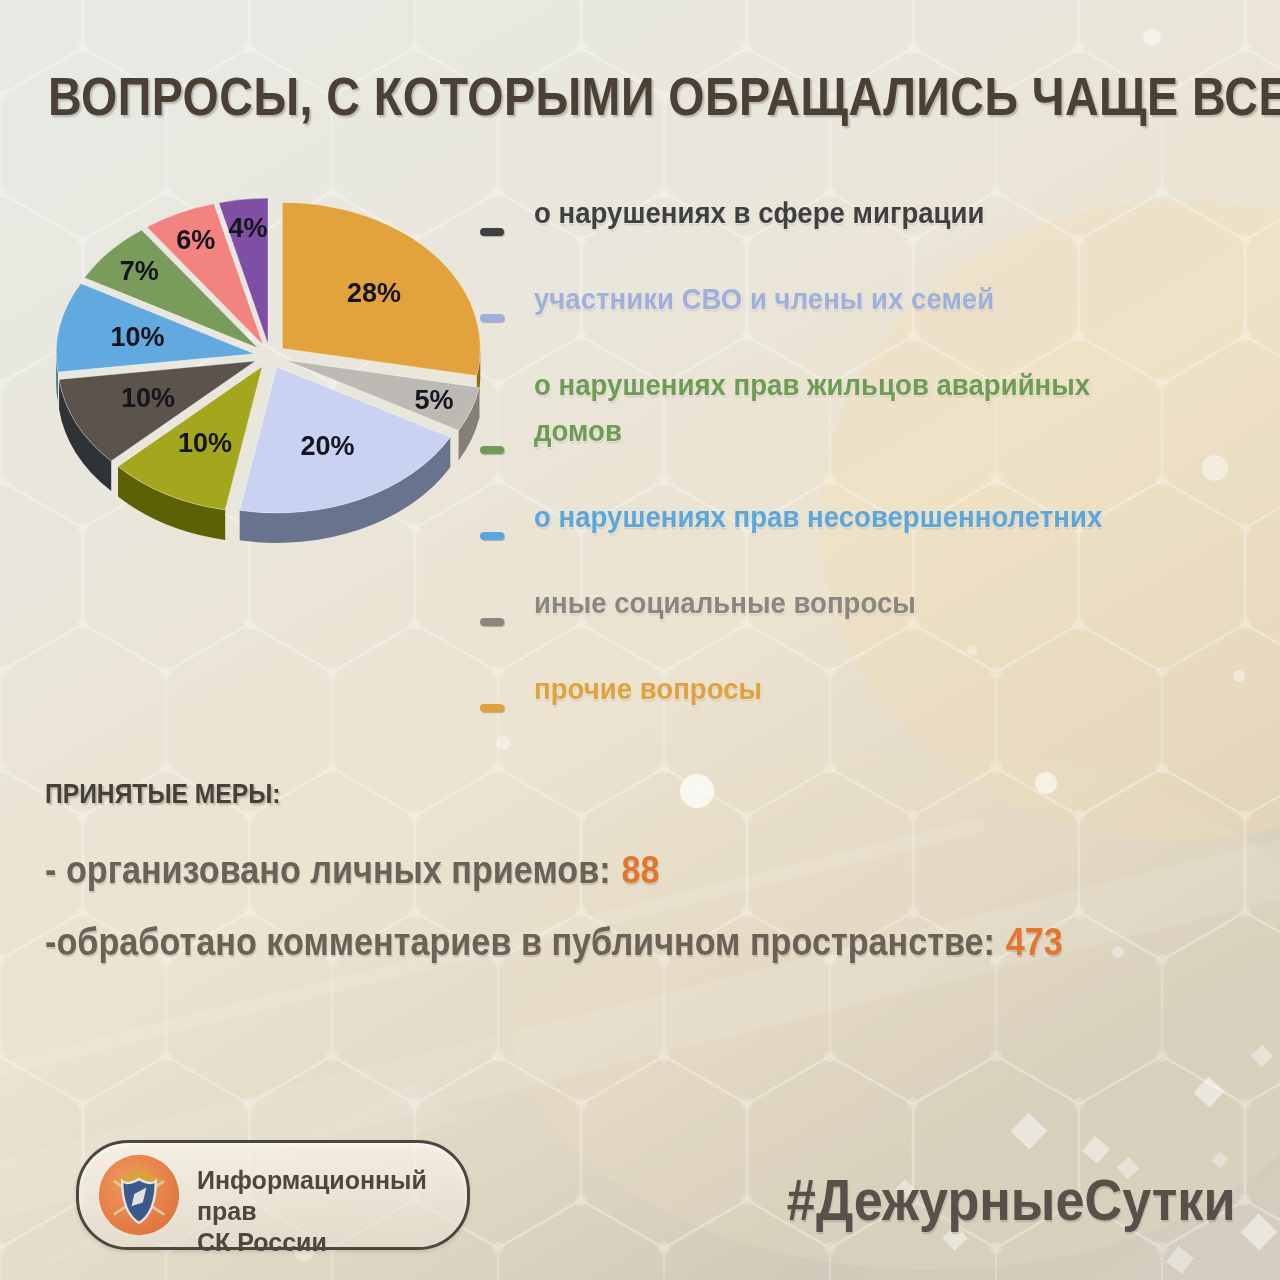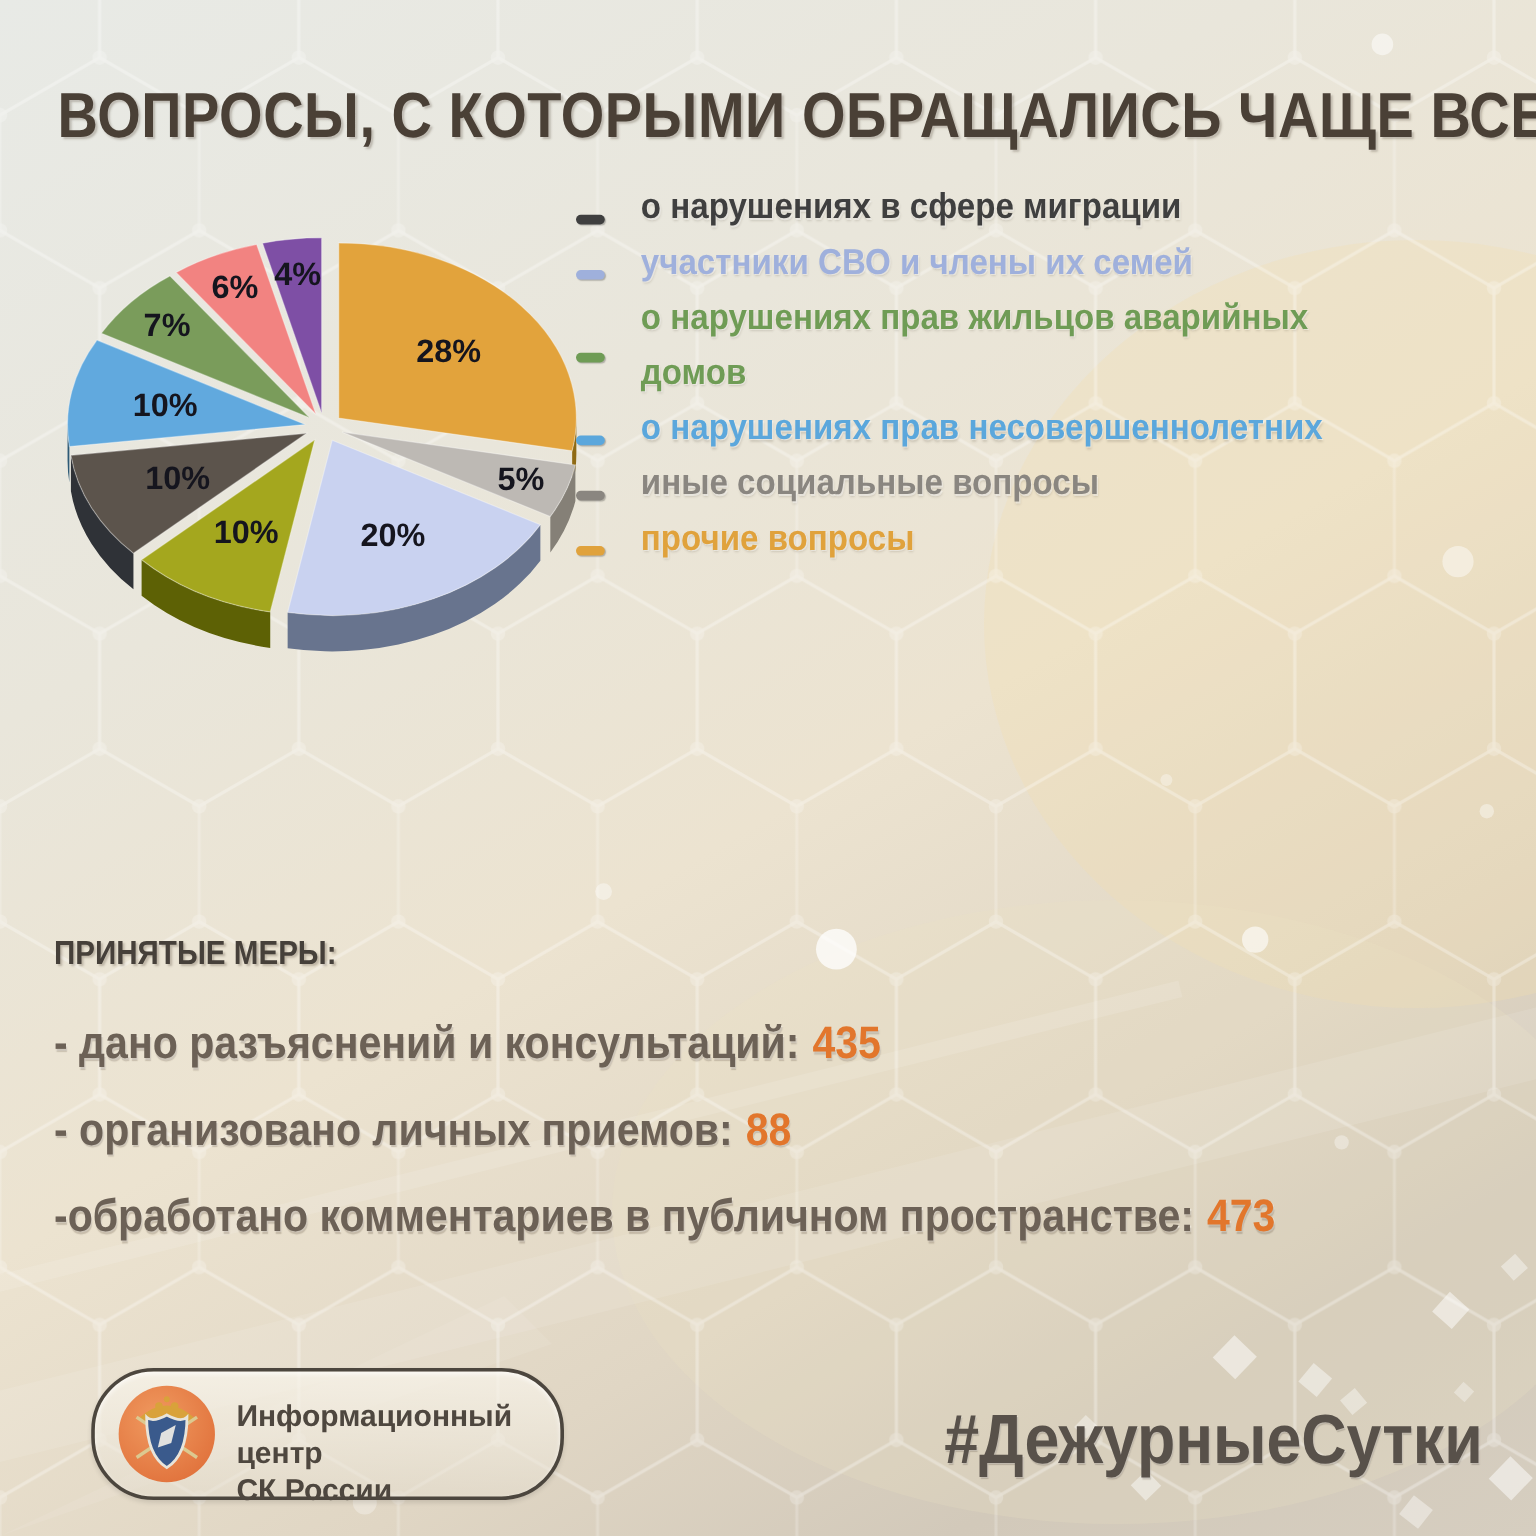--- a/index.html
+++ b/index.html
@@ -14,21 +14,21 @@
   #title{position:absolute;left:48px;top:66px;width:1260px;margin:0;
     font-size:53px;font-weight:700;letter-spacing:.5px;color:#4a4036;white-space:nowrap;
     text-shadow:2px 2px 2px rgba(70,55,40,.30),1px 1px 0 rgba(255,255,255,.35);}
 
   
   #pie-wrap{position:absolute;left:36px;top:192px;width:468px;height:364px;}
   .pie-label{font:700 27px "Liberation Sans","DejaVu Sans",sans-serif;fill:#15151e;}
 
   
   #legend{position:absolute;left:472px;top:150px;width:760px;list-style:none;margin:0;padding:0;}
-  #legend li{display:flex;align-items:center;}
+  #legend li{display:flex;align-items:flex-end;margin-top:40px;}
   .dash{flex:0 0 auto;width:24px;height:8px;border-radius:4px;margin:19px 30px 0 8px;
     box-shadow:1px 1px 1px rgba(0,0,0,.25);}
   .ltext{font-size:30px;font-weight:700;line-height:46px;white-space:pre-line;width:712px;
     transform:scaleX(.92);transform-origin:0 0;
     text-shadow:1px 1px 0 rgba(255,255,255,.45),1px 2px 2px rgba(80,65,50,.18);}
 
   
   #measures{position:absolute;left:45px;top:778px;width:1230px;}
   #measures h2{margin:0;font-size:28px;font-weight:700;color:#46403a;
     text-shadow:2px 2px 2px rgba(70,55,40,.28);}
@@ -163,21 +163,20 @@
       </li>
     <li>
         <span class="dash" style="background: rgb(224, 162, 60);"></span>
         <span class="ltext" style="color: rgb(224, 162, 60);">прочие вопросы</span>
       </li>
   </ul>
 
   <section id="measures">
     <h2><span class="cond">ПРИНЯТЫЕ МЕРЫ:</span></h2>
     <ul>
-      <li><span class="mline"><span>- дано разъяснений и консультаций:</span><span class="mval" style="color: rgb(226, 118, 44);">435</span></span></li>
       <li><span class="mline"><span>- организовано личных приемов:</span><span class="mval" style="color: rgb(226, 118, 44);">88</span></span></li>
       <li><span class="mline"><span>-обработано комментариев в публичном пространстве:</span><span class="mval" style="color: rgb(226, 118, 44);">473</span></span></li>
     </ul>
   </section>
 
   <div id="logo-pill">
     <svg id="emblem" viewBox="0 0 90 90">
       <defs>
         <radialGradient id="orng" cx="40%" cy="35%" r="75%">
           <stop offset="0%" stop-color="#f09a60"></stop>
@@ -189,18 +188,18 @@
       <circle cx="38" cy="20" r="3.4" fill="#d9a23a"></circle>
       <circle cx="52" cy="20" r="3.4" fill="#d9a23a"></circle>
       <circle cx="45" cy="14" r="2.6" fill="#d9a23a"></circle>
       <g stroke="#dcc990" stroke-width="3">
         <line x1="18" y1="66" x2="72" y2="30"></line>
           <line x1="18" y1="30" x2="72" y2="66"></line>
       </g>
       <path d="M45,28 C54,33 60,33 63,30 C63,52 58,67 45,75 C32,67 27,52 27,30 C30,33 36,33 45,28 Z" fill="#3a5a8c" stroke="#e8e4da" stroke-width="2.5"></path>
       <path d="M40,44 L53,37 L49,53 L37,57 Z" fill="#f0ede6" opacity="0.92"></path>
     </svg>
-    <div id="logo-text">Информационный центр
+    <div id="logo-text">Информационный прав
 СК России</div>
   </div>
   <div id="hashtag">#ДежурныеСутки</div>
 
 </div>
 
 </body></html>

